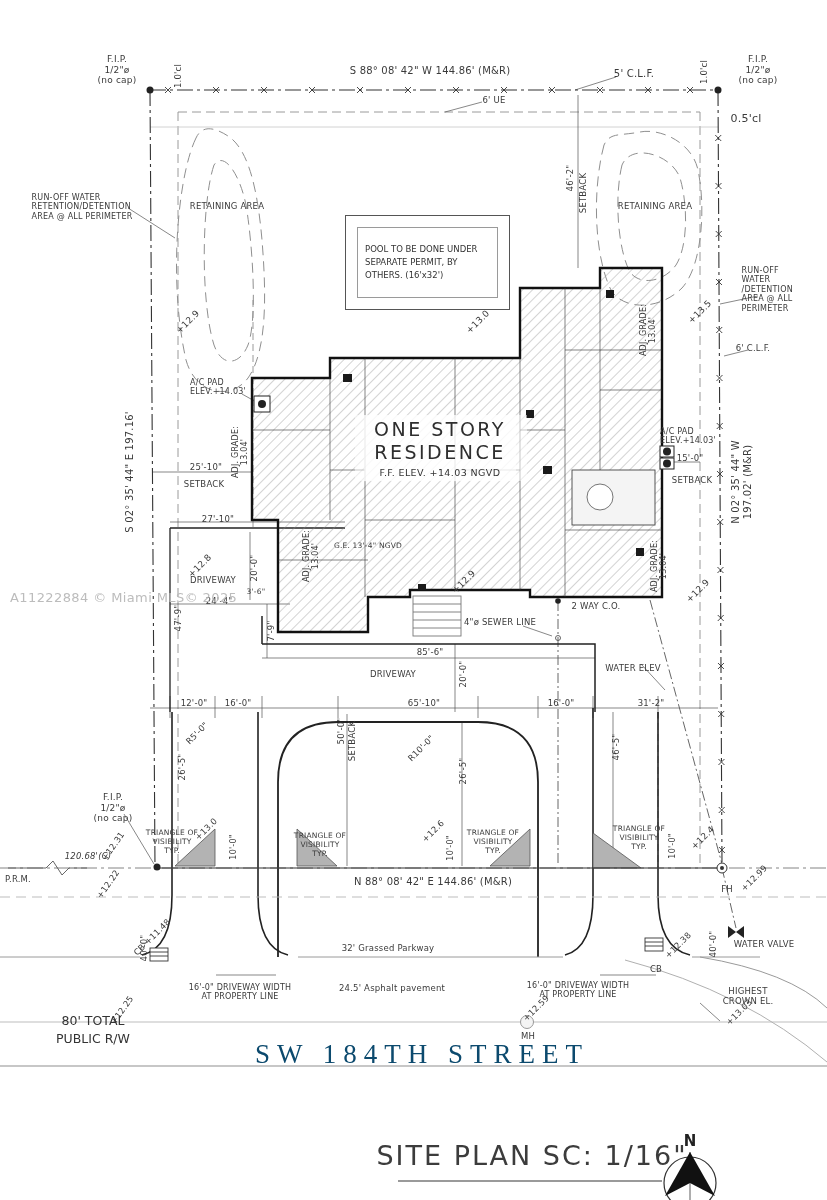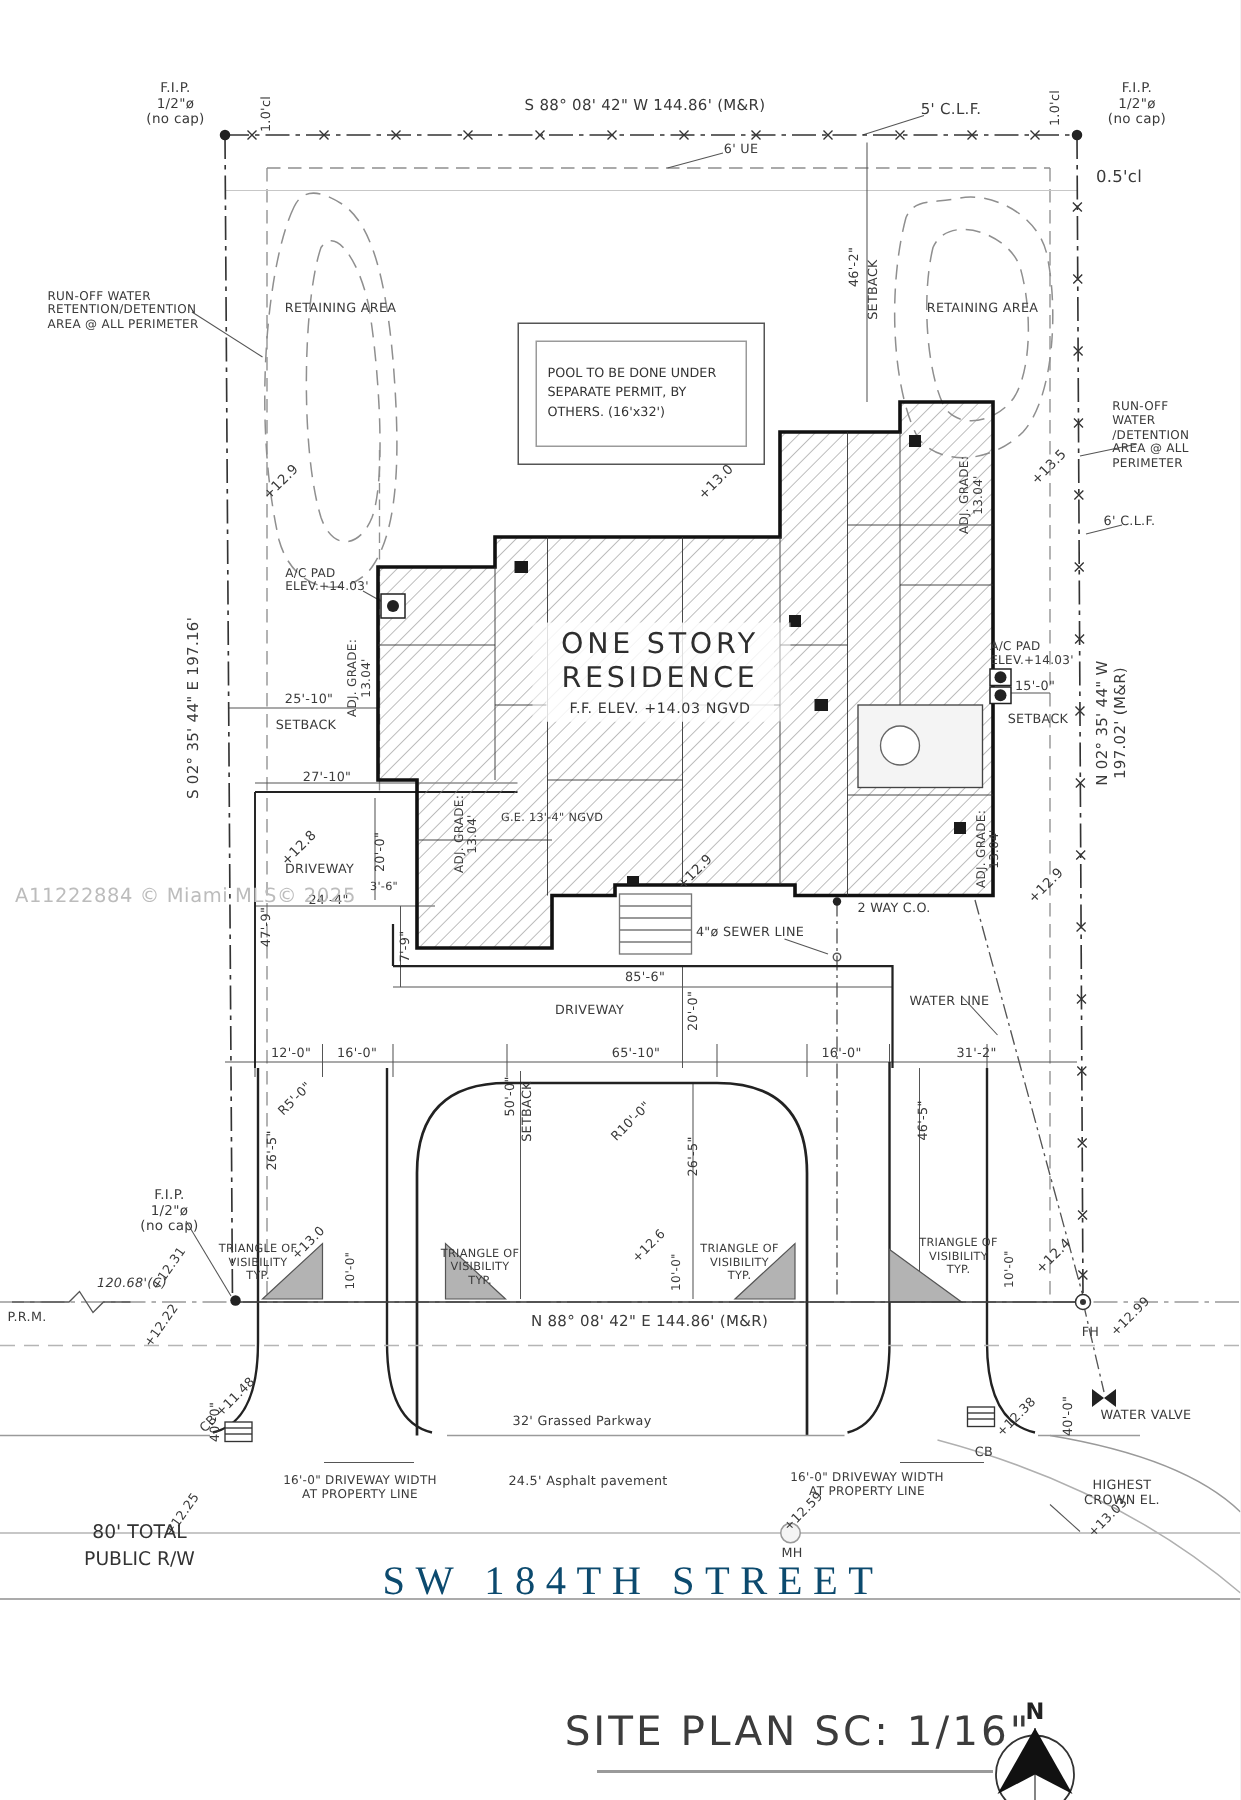--- a/index.html
+++ b/index.html
@@ -317,21 +317,21 @@
       <div class="lbl" style="left: 256px; top: 592px; font-size: 7.5px; transform: translate(-50%, -50%);">3'-6"</div>
       <div class="lbl" style="left: 271px; top: 631px; font-size: 8.5px; transform: translate(-50%, -50%) rotate(-90deg);">7'-9"</div>
       <div class="lbl" style="left: 464px; top: 582px; font-size: 9px; transform: translate(-50%, -50%) rotate(-45deg);">+12.9</div>
       <div class="lbl" style="left: 659px; top: 566px; font-size: 8px; transform: translate(-50%, -50%) rotate(-90deg);">ADJ. GRADE:
 13.04'</div>
       <div class="lbl" style="left: 596px; top: 606px; font-size: 8.5px; transform: translate(-50%, -50%);">2 WAY C.O.</div>
       <div class="lbl" style="left: 500px; top: 622px; font-size: 8.5px; transform: translate(-50%, -50%);">4"ø SEWER LINE</div>
       <div class="lbl" style="left: 430px; top: 652px; font-size: 8.5px; transform: translate(-50%, -50%);">85'-6"</div>
       <div class="lbl" style="left: 393px; top: 674px; font-size: 8.5px; transform: translate(-50%, -50%);">DRIVEWAY</div>
       <div class="lbl" style="left: 463px; top: 674px; font-size: 8.5px; transform: translate(-50%, -50%) rotate(-90deg);">20'-0"</div>
-      <div class="lbl" style="left: 633px; top: 668px; font-size: 8.5px; transform: translate(-50%, -50%);">WATER LINE</div>
+      <div class="lbl" style="left: 633px; top: 668px; font-size: 8.5px; transform: translate(-50%, -50%);">WATER ELEV</div>
       <div class="lbl" style="left: 698px; top: 591px; font-size: 9px; transform: translate(-50%, -50%) rotate(-45deg);">+12.9</div>
       <div class="lbl" style="left: 194px; top: 703px; font-size: 8.5px; transform: translate(-50%, -50%);">12'-0"</div>
       <div class="lbl" style="left: 238px; top: 703px; font-size: 8.5px; transform: translate(-50%, -50%);">16'-0"</div>
       <div class="lbl" style="left: 424px; top: 703px; font-size: 8.5px; transform: translate(-50%, -50%);">65'-10"</div>
       <div class="lbl" style="left: 561px; top: 703px; font-size: 8.5px; transform: translate(-50%, -50%);">16'-0"</div>
       <div class="lbl" style="left: 651px; top: 703px; font-size: 8.5px; transform: translate(-50%, -50%);">31'-2"</div>
       <div class="lbl" style="left: 197px; top: 733px; font-size: 8.5px; transform: translate(-50%, -50%) rotate(-45deg);">R5'-0"</div>
       <div class="lbl" style="left: 421px; top: 748px; font-size: 8.5px; transform: translate(-50%, -50%) rotate(-45deg);">R10'-0"</div>
       <div class="lbl" style="left: 341px; top: 731px; font-size: 8.5px; transform: translate(-50%, -50%) rotate(-90deg);">50'-0"</div>
       <div class="lbl" style="left: 352px; top: 741px; font-size: 8.5px; transform: translate(-50%, -50%) rotate(-90deg);">SETBACK</div>

